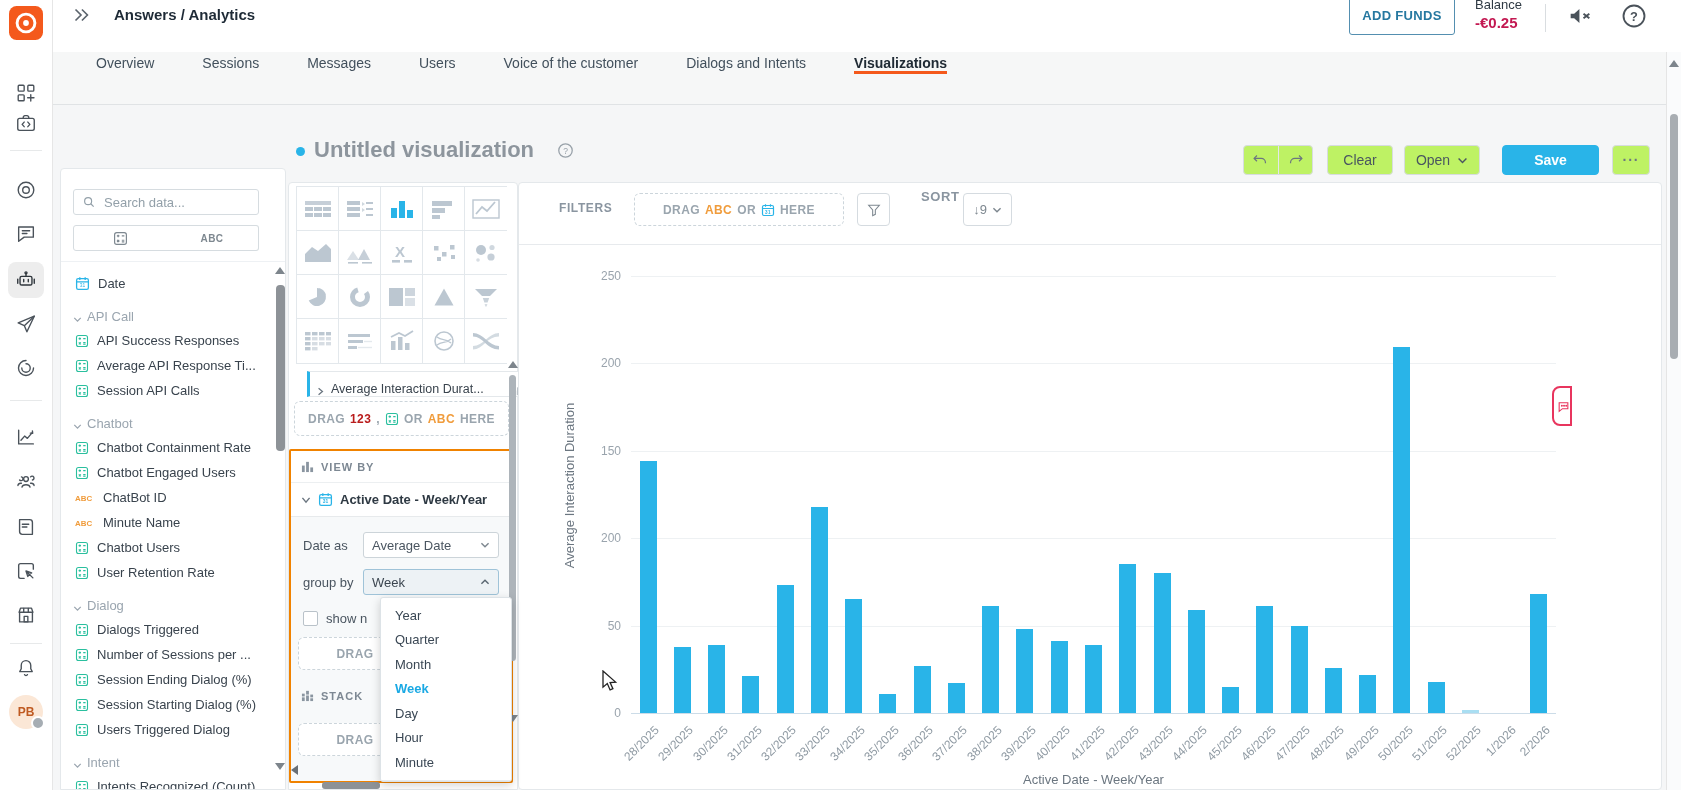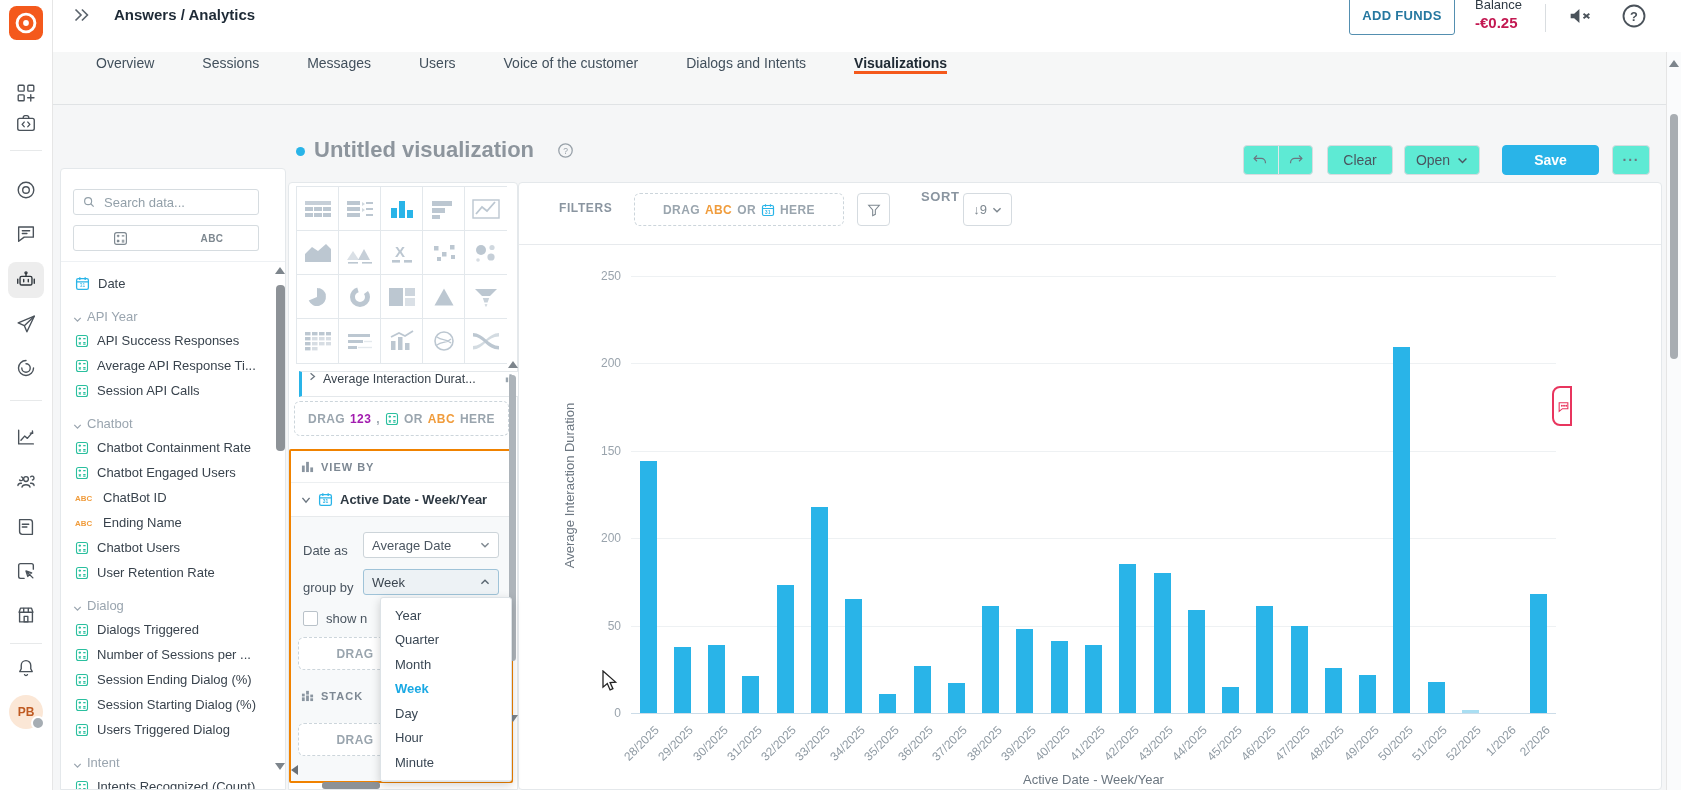--- a/index.html
+++ b/index.html
@@ -28,21 +28,21 @@
   .hdr-ico{position:absolute;top:2px;color:#4a525a}
   
   #tabsrow{position:absolute;left:52px;top:52px;width:1629px;height:52px;background:#f6f7f7;border-bottom:1px solid #e0e3e5;z-index:4}
   #tabs{display:flex;gap:48px;padding-left:44px;height:100%;align-items:flex-start}
   .tab{font-size:14px;color:#42505c;display:flex;align-items:center;border-bottom:3px solid transparent;padding-top:3px;cursor:default;white-space:nowrap}
   .tab.active{color:#202b35;font-weight:bold;border-bottom-color:#f4591c}
   
   #viz-dot{position:absolute;left:296px;top:147px;width:9px;height:9px;border-radius:50%;background:#29b4e8}
   #viz-title{position:absolute;left:314px;top:137px;font-size:22px;font-weight:bold;color:#8d959d}
   #viz-help{position:absolute;left:557px;top:142px;color:#98a1a9}
-  .btn{position:absolute;top:145px;height:30px;background:#5eead4;border:1px solid #d7dcdf;border-radius:4px;
+  .btn{position:absolute;top:145px;height:30px;background:#bef264;border:1px solid #d7dcdf;border-radius:4px;
        display:flex;align-items:center;justify-content:center;font-size:14px;color:#4a5660;box-sizing:border-box}
   #btn-undo-group{left:1243px;width:70px;padding:0}
   #btn-undo,#btn-redo{width:35px;height:100%;display:flex;align-items:center;justify-content:center;color:#6b7680}
   #btn-undo{border-right:1px solid #e3e7ea}
   #btn-clear{left:1327px;width:66px}
   #btn-open{left:1404px;width:76px;gap:7px}
   #btn-save{left:1502px;width:97px;background:#29b4e8;border-color:#29b4e8;color:#fff;font-weight:bold}
   #btn-more{left:1612px;width:38px;font-weight:bold;letter-spacing:1px;color:#6b7680}
   
   .card{position:absolute;background:#fff;border:1px solid #e4e8eb;box-sizing:border-box}
@@ -66,33 +66,33 @@
   .sb-arrow{position:absolute;width:0;height:0}
   .up{border-left:5px solid transparent;border-right:5px solid transparent;border-bottom:7px solid #7d858c}
   .down{border-left:5px solid transparent;border-right:5px solid transparent;border-top:7px solid #7d858c}
   .left{border-top:5px solid transparent;border-bottom:5px solid transparent;border-right:7px solid #6a7076}
   
   #picker{position:absolute;left:7px;top:3px;width:211px;border:1px solid #e3e8ec;display:grid;grid-template-columns:repeat(5,42px);box-sizing:border-box}
   .ptype{width:42px;height:44px;border-right:1px solid #e3e8ec;border-bottom:1px solid #e3e8ec;display:flex;align-items:center;justify-content:center;color:#bcc7d1;background:#fff;box-sizing:border-box}
   .ptype:nth-child(5n){border-right:none}
   .ptype:nth-last-child(-n+5){border-bottom:none}
   .ptype.selected{color:#29b4e8}
-  #metric-chip{position:absolute;left:10px;top:188px;width:224px;height:26px;background:#fff;border:1px solid #e4e8eb;border-left:3px solid #29b4e8;
-      box-sizing:border-box;display:flex;align-items:flex-start;gap:6px;padding:0 6px;font-size:12.5px;color:#39434d;white-space:nowrap}
+  #metric-chip{position:absolute;left:18px;top:188px;width:224px;height:26px;background:#fff;border:1px solid #e4e8eb;border-left:3px solid #29b4e8;
+      box-sizing:border-box;display:flex;align-items:flex-end;gap:6px;padding:0 6px;font-size:12.5px;color:#39434d;white-space:nowrap}
   #metric-chip .spacer{flex:1}
   .dropzone{border:1.5px dashed #ccd5db;border-radius:6px;display:flex;align-items:center;justify-content:center;gap:5px;
       font-size:12px;font-weight:bold;color:#9aa5ae;letter-spacing:.4px;box-sizing:border-box;background:#fff}
-  .dz-num{color:#a21caf}
+  .dz-num{color:#b91c1c}
   .dz-abc{color:#f09c3c}
   #zone1{position:absolute;left:5px;top:218px;width:215px;height:35px}
   #viewby{position:absolute;left:0px;top:266px;width:224px;height:334px;border:2px solid #f08200;border-radius:2px;box-sizing:border-box;background:#f7f9fa;overflow:hidden}
   #vb-head{height:31px;background:#fff;display:flex;align-items:center;gap:7px;padding-left:10px;font-size:11px;font-weight:bold;letter-spacing:1px;color:#7d8893}
   #vb-field{height:33px;background:#fff;border-top:1px solid #eceff1;border-bottom:1px solid #e7eaec;display:flex;align-items:center;gap:7px;padding-left:10px;
       font-size:13px;font-weight:bold;color:#2e3943}
-  .vb-row{position:absolute;left:0;width:100%;display:flex;align-items:flex-end}
+  .vb-row{position:absolute;left:0;width:100%;display:flex;align-items:center}
   .vb-lbl{font-size:13px;color:#4a5560;margin-left:12px;width:60px}
   .vb-select{height:26px;background:#fff;border:1px solid #ccd4d9;border-radius:3px;display:flex;align-items:center;justify-content:space-between;
       padding:0 8px;font-size:13px;color:#4a5560;box-sizing:border-box;flex:0 0 auto}
   #vb-groupby .vb-select{background:#edf2f5;border-color:#9fc3d8;color:#3c4650}
   #vb-check{position:absolute;left:12px;top:160px;display:flex;align-items:center;gap:8px;font-size:13px;color:#4a5560}
   #vb-check .box{width:13px;height:13px;border:1px solid #b9c2c9;border-radius:2px;background:#fff}
   .vb-zone{position:absolute;left:7px;width:210px;height:33px}
   .vb-zone .dz-drag{margin-left:-96px}
   #vb-stack{position:absolute;left:10px;top:238px;display:flex;align-items:center;gap:7px;font-size:11px;font-weight:bold;letter-spacing:1px;color:#7d8893}
   #gb-menu{position:absolute;left:380px;top:597px;width:130px;background:#fff;border:1px solid #dde3e7;border-radius:3px;
@@ -331,21 +331,21 @@
             <path d="M1.5 5.5h11M4.5 1.2v2.6M9.5 1.2v2.6"></path>
             <text x="7" y="10.6" text-anchor="middle" font-size="4.6" fill="#29b4e8" stroke="none" font-family="Liberation Sans,sans-serif">31</text>
           </svg>
         </span>
         <span>Date</span>
       </div>
       <div class="grp">
         <svg class="chev" width="9" height="9" viewBox="0 0 14 14" fill="none" stroke="currentColor" stroke-width="2">
           <path d="M2 4.5l5 5 5-5"></path>
         </svg>
-        <span>API Year</span>
+        <span>API Call</span>
       </div>
       <div class="fld">
         <span>
           <svg width="14" height="14" viewBox="0 0 14 14" fill="none" stroke="#2abf9e" stroke-width="1.1">
             <rect x="1.5" y="1.5" width="11" height="11" rx="2"></rect>
             <path d="M3.6 4.6h2.4M4.8 3.4v2.4M8.2 4.6h2.4M3.8 8.3l2 2M5.8 8.3l-2 2M8.2 8.6h2.4M8.2 10.2h2.4"></path>
           </svg>
         </span>
         <span>API Success Responses</span>
       </div>
@@ -398,21 +398,21 @@
           </svg>
         </span>
         <span>ChatBot ID</span>
       </div>
       <div class="fld">
         <span>
           <svg width="20" height="11" viewBox="0 0 24 12">
             <text x="0" y="10" font-size="9.5" font-weight="bold" fill="#f09c3c" font-family="Liberation Sans,sans-serif">ABC</text>
           </svg>
         </span>
-        <span>Ending Name</span>
+        <span>Minute Name</span>
       </div>
       <div class="fld">
         <span>
           <svg width="14" height="14" viewBox="0 0 14 14" fill="none" stroke="#2abf9e" stroke-width="1.1">
             <rect x="1.5" y="1.5" width="11" height="11" rx="2"></rect>
             <path d="M3.6 4.6h2.4M4.8 3.4v2.4M8.2 4.6h2.4M3.8 8.3l2 2M5.8 8.3l-2 2M8.2 8.6h2.4M8.2 10.2h2.4"></path>
           </svg>
         </span>
         <span>Chatbot Users</span>
       </div>

